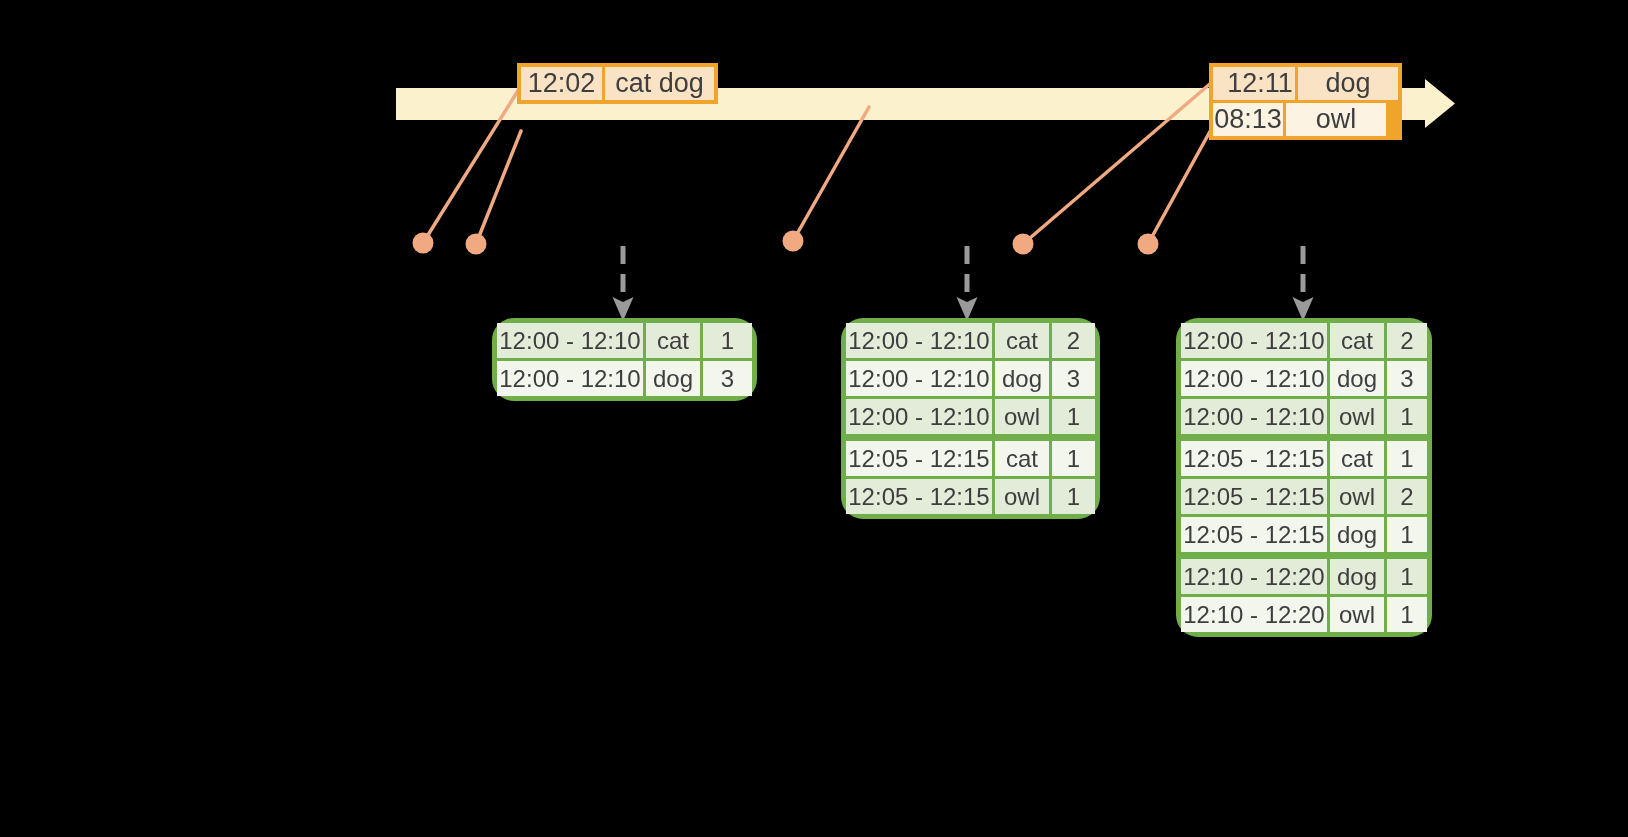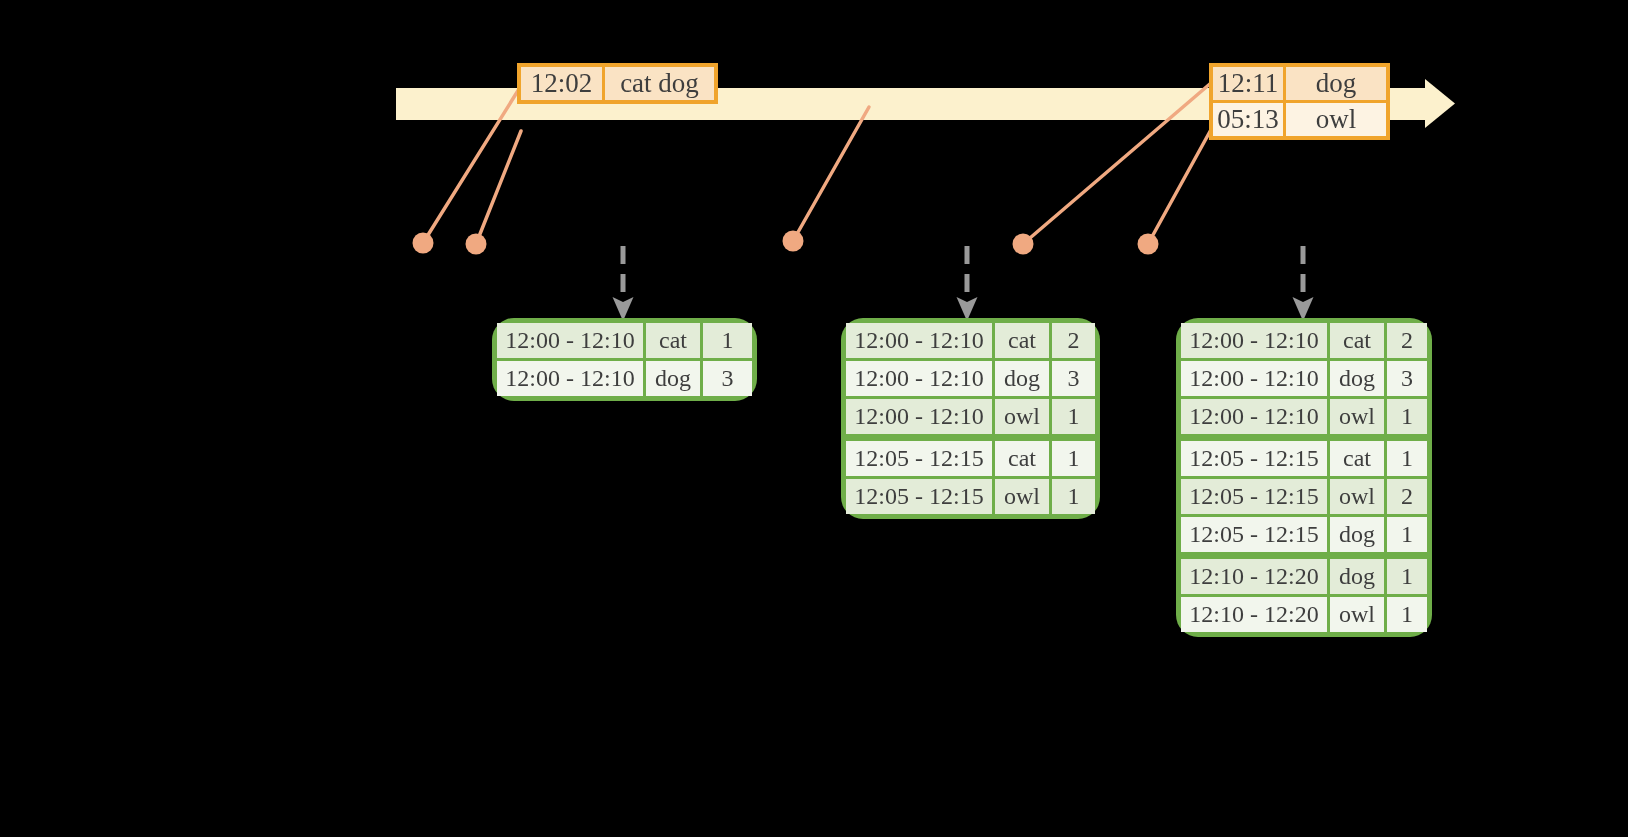--- a/index.html
+++ b/index.html
@@ -2,21 +2,21 @@
 <html><head>
 <meta charset="utf-8">
 <style>
   html, body { margin: 0; padding: 0; background: #000; }
   .canvas {
     position: relative;
     width: 1628px;
     height: 837px;
     background: var(--bg, #000);
     overflow: hidden;
-    font-family: Liberation Serif, serif;
+    font-family: Liberation Sans, sans-serif;
   }
   .canvas svg { position: absolute; left: 0; top: 0; }
 
   
   .etable {
     position: absolute;
     background: var(--orange-border);
     padding: 4px;
     display: flex;
     flex-direction: column;
@@ -88,25 +88,25 @@
   </svg>
 
   <div class="etable" id="etable-0" style="left: 517px; top: 63px;">
       <div class="trow dark">
         <div class="cell" style="width: 81px;">12:02</div>
         <div class="cell" style="width: 109px;">cat dog</div>
       </div>
     </div>
   <div class="etable" id="etable-2" style="left: 1209px; top: 63px;">
       <div class="trow dark">
-        <div class="cell" style="width: 70px;">12:11</div>
+        <div class="cell" style="width: 70px; padding-left: 12px;">12:11</div>
         <div class="cell" style="width: 100px;">dog</div>
       </div>
       <div class="trow light">
-        <div class="cell" style="width: 70px;">05:13</div>
+        <div class="cell" style="width: 70px;">08:13</div>
         <div class="cell" style="width: 100px;">owl</div>
       </div>
     </div>
 
   <div class="rtable" id="rtable-0" style="left: 492px; top: 318px;">
       <div class="trow dark">
         <div class="cell" style="width: 146px;">12:00 - 12:10</div>
         <div class="cell" style="width: 54px;">cat</div>
         <div class="cell" style="width: 49px;">1</div>
       </div>

